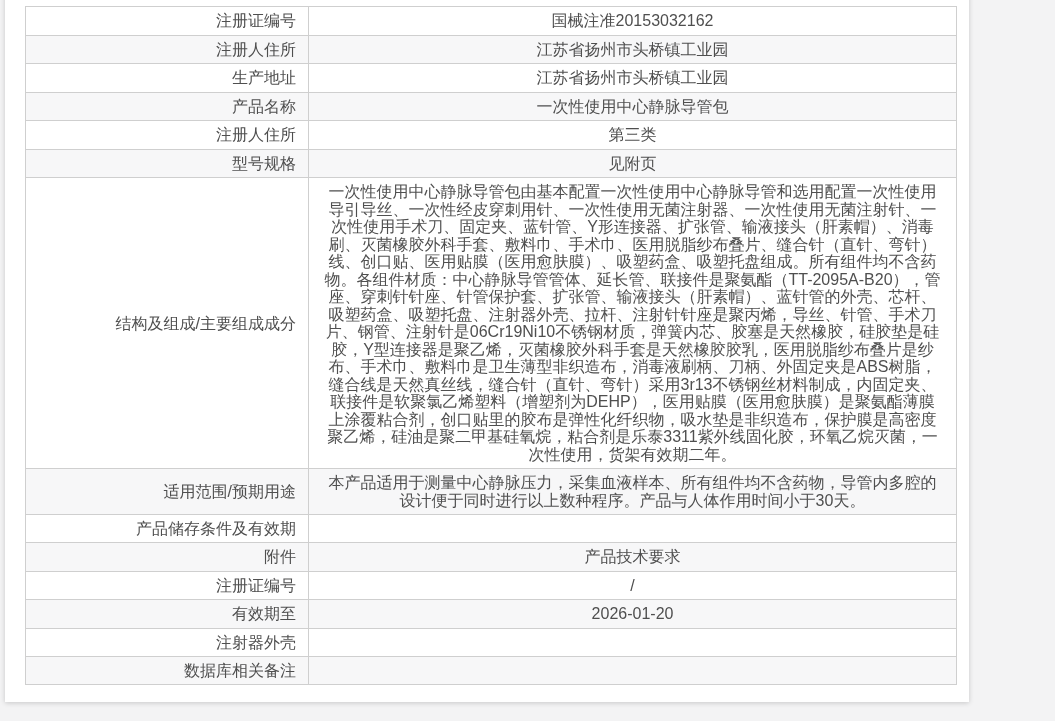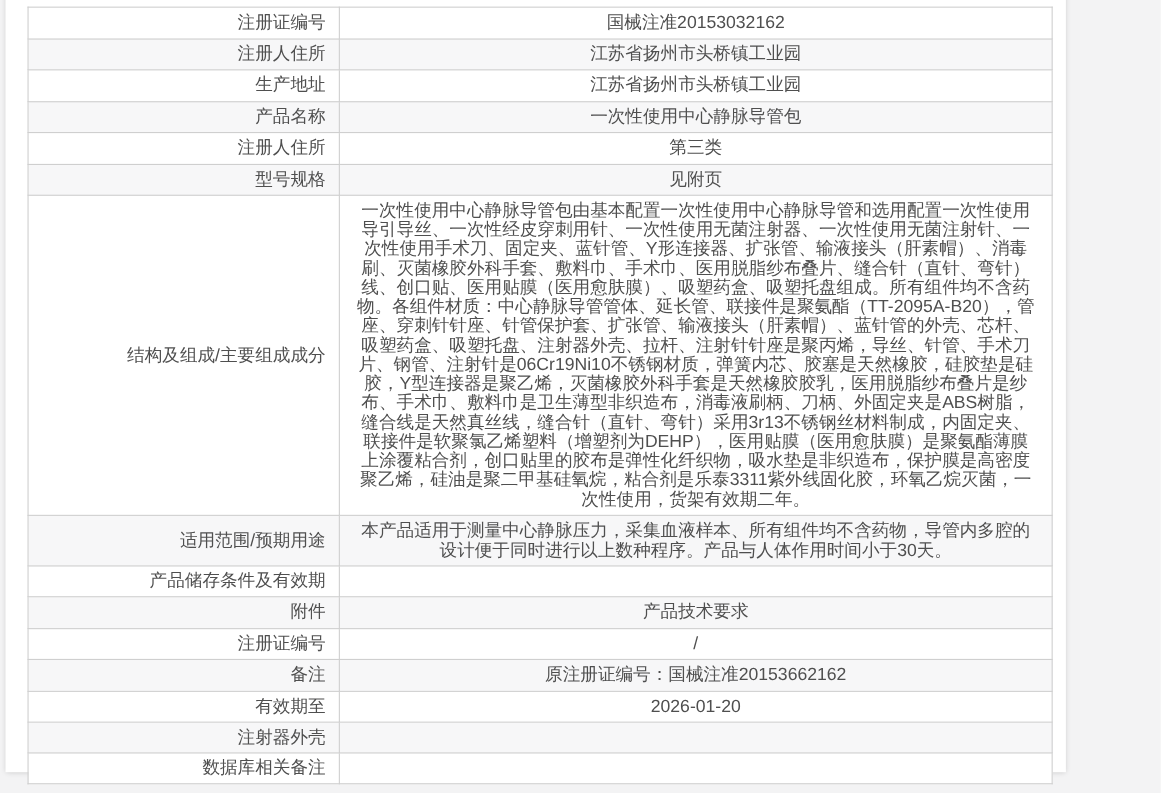--- a/index.html
+++ b/index.html
@@ -94,24 +94,20 @@
       </tr>
       <tr>
         <td class="label">附件</td>
         <td class="value">产品技术要求</td>
       </tr>
       <tr>
         <td class="label">注册证编号</td>
         <td class="value">/</td>
       </tr>
       <tr>
-        <td class="label">备注</td>
-        <td class="value">原注册证编号：国械注准20153662162</td>
-      </tr>
-      <tr>
         <td class="label">有效期至</td>
         <td class="value">2026-01-20</td>
       </tr>
       <tr>
         <td class="label">注射器外壳</td>
         <td class="value"></td>
       </tr>
       <tr>
         <td class="label">数据库相关备注</td>
         <td class="value"></td>

